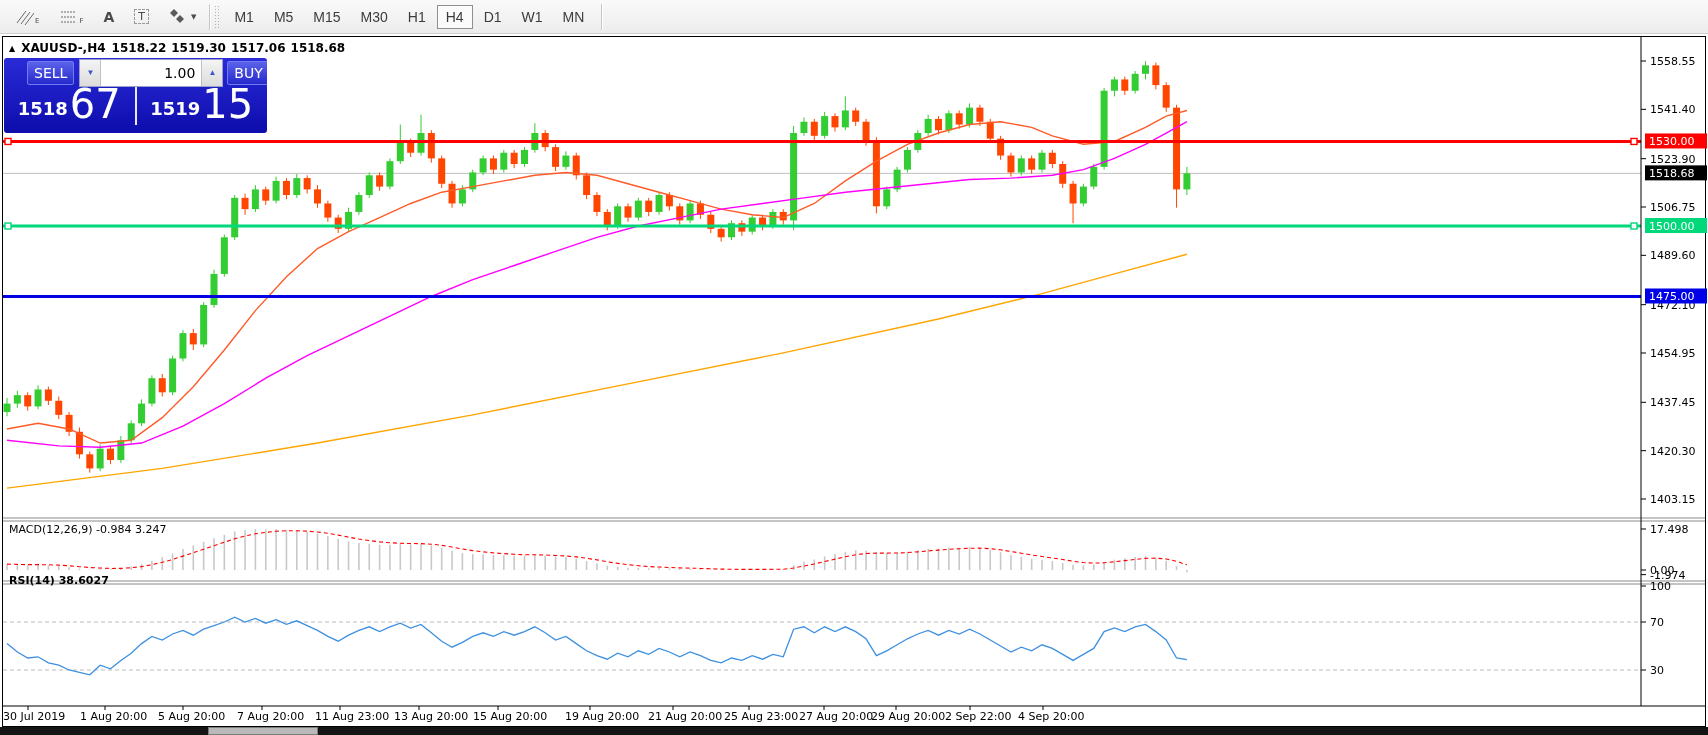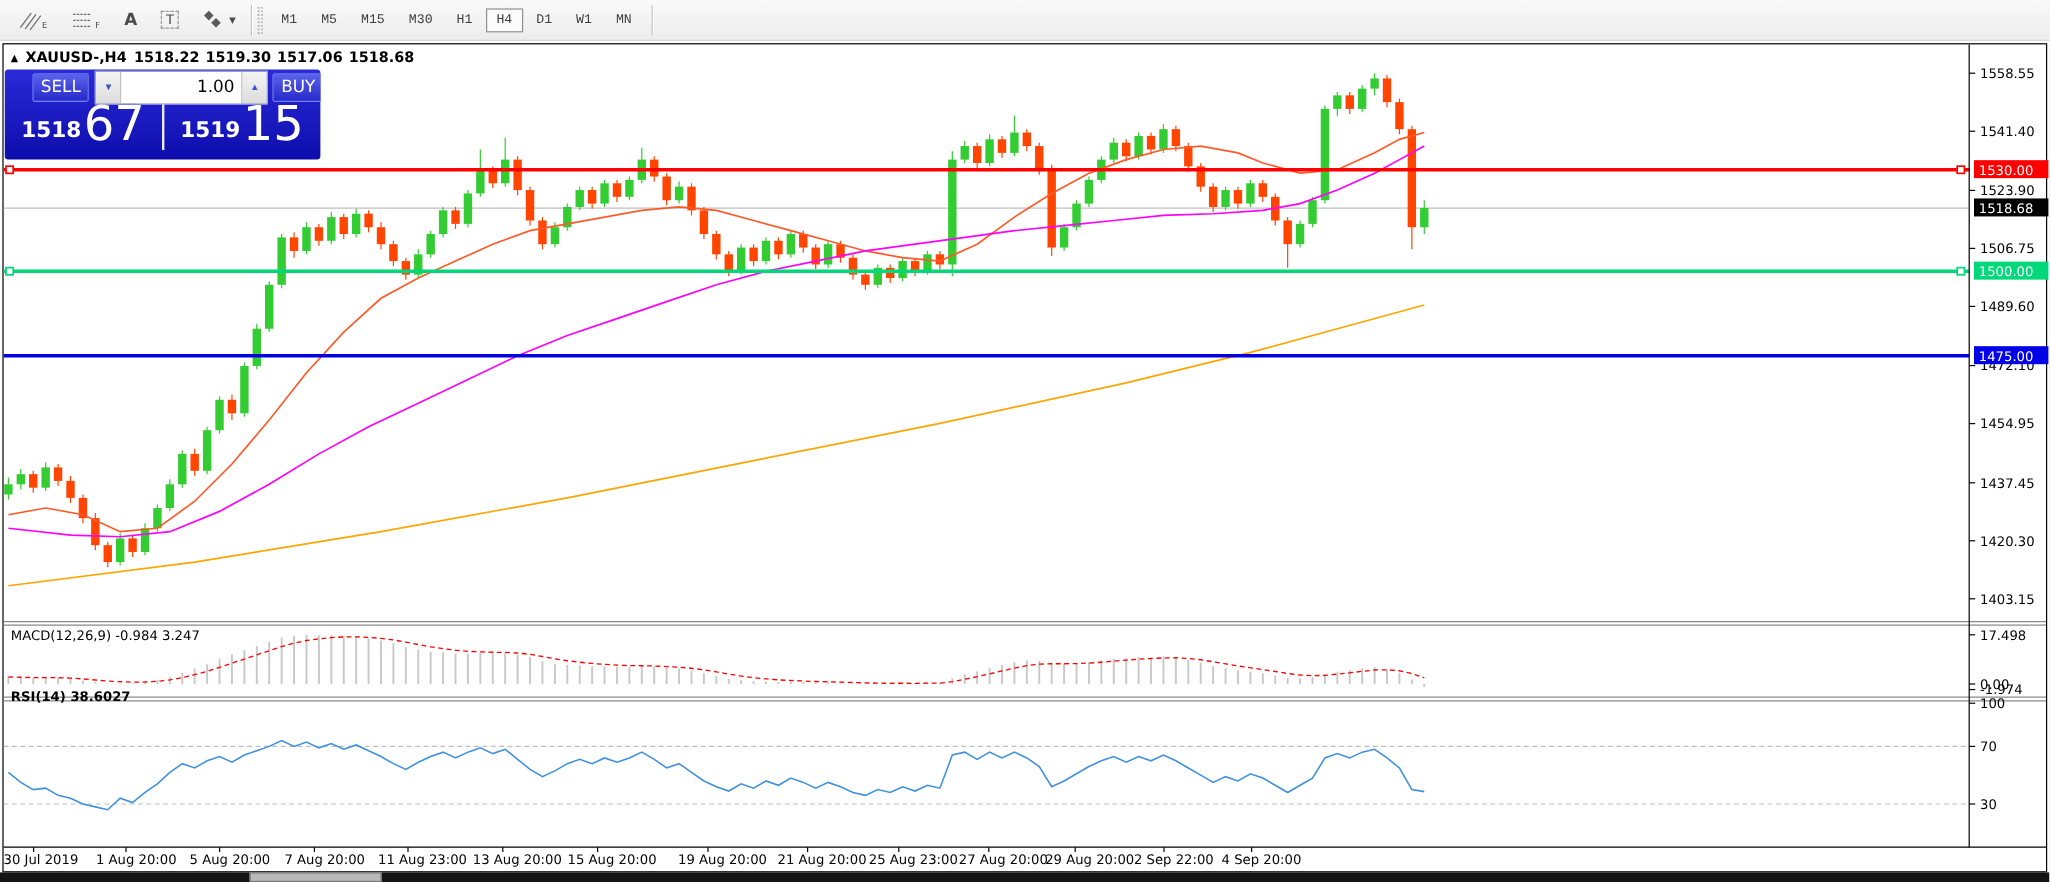--- a/index.html
+++ b/index.html
@@ -13,21 +13,21 @@
   .tool-btn{display:flex;align-items:flex-end;gap:1px;background:transparent;border:0;cursor:default;
             color:#555;font-family:inherit;padding:2px 3px;}
   .tool-letter{font-size:14px;font-weight:700;color:#4a4a4a;line-height:14px;}
   .tool-sub{font-size:7px;color:#4a4a4a;margin-left:-1px;}
   .tool-label-box{font-size:11px;color:#4a4a4a;border:1px dashed #9a9a9a;padding:0 3px;line-height:13px;}
   .tool-caret{font-size:7px;color:#4a4a4a;margin-left:3px;align-self:center;}
   .sep{width:1px;height:26px;background:#c6c6c6;box-shadow:1px 0 0 #ffffff;}
   .tf-handle{width:5px;height:24px;margin:0 6px 0 4px;
              background-image:radial-gradient(#b0b0b0 35%,transparent 40%);background-size:3px 3px;}
   .tf-group{display:flex;align-items:center;height:100%;gap:2px;padding-right:8px;}
-  .tf{font-family:Liberation Mono, monospace;font-size:11px;color:#3c3c3c;background:transparent;border:1px solid transparent;
+  .tf{font-family:Liberation Sans, sans-serif;font-size:14px;color:#3c3c3c;background:transparent;border:1px solid transparent;
       padding:3px 8px;cursor:default;}
   .tf.active{background:#fbfbfb;border:1px solid #8f8f8f;}
   
   .symbol-header{position:absolute;left:9px;top:41px;z-index:4;font-size:12px;font-weight:600;color:#000;
                  display:flex;align-items:center;gap:6px;white-space:nowrap;}
   .collapse-tri{font-size:8px;}
   .ohlc span{margin-right:5px;}
   .trade-panel{position:absolute;left:4px;top:58px;width:263px;height:75px;z-index:5;
                background:linear-gradient(#2a2ad8,#0d0dac);border-radius:3px;overflow:hidden;}
   .tp-top{display:flex;align-items:center;height:29px;}

